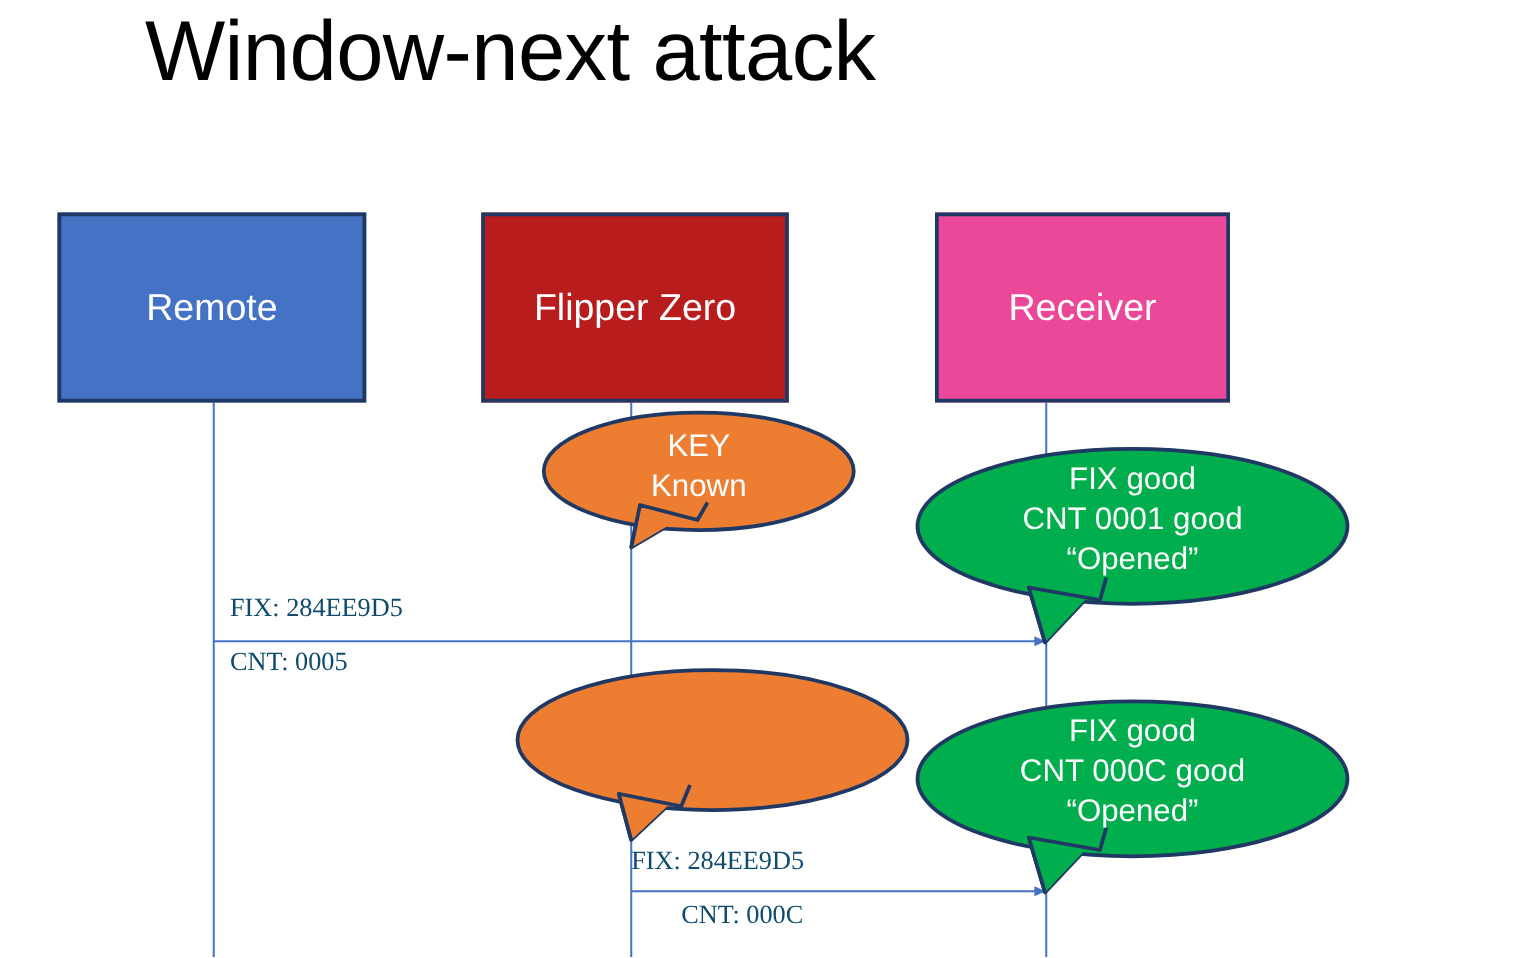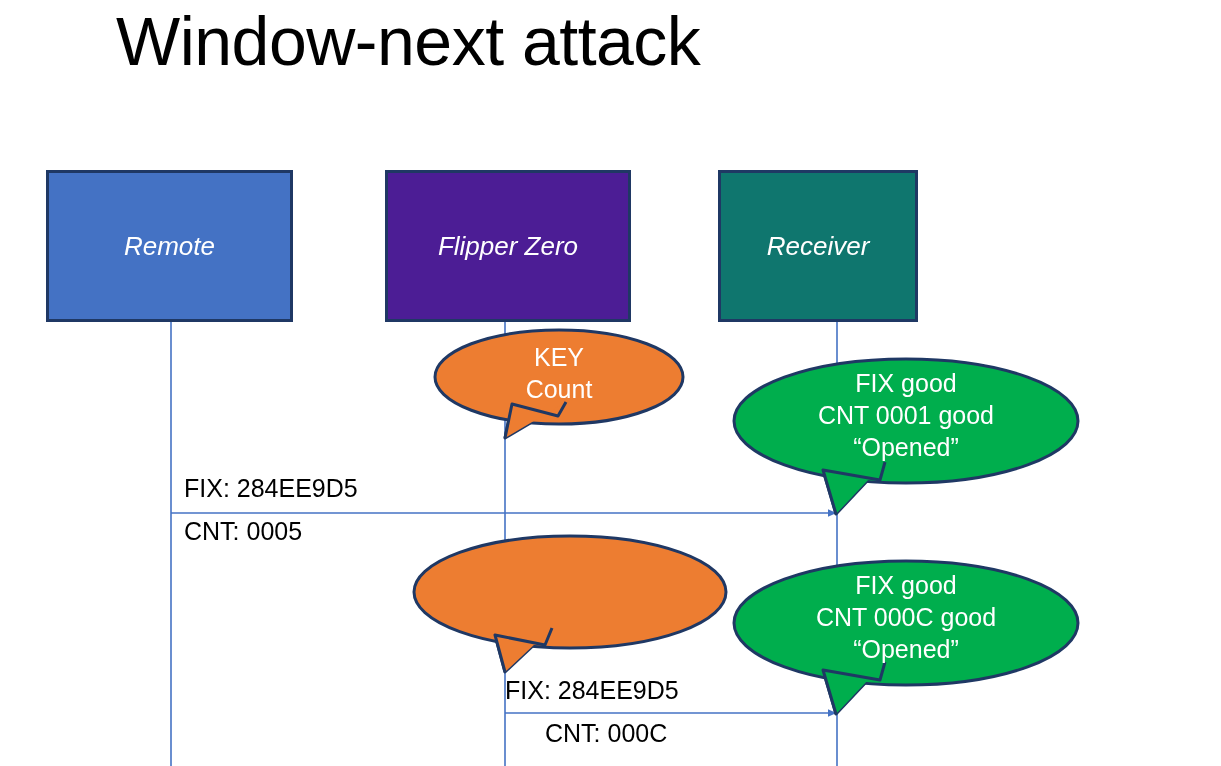--- a/index.html
+++ b/index.html
@@ -45,45 +45,45 @@
   .actor-box {
     position: absolute;
     box-sizing: border-box;
     border: 3px solid #1F3864;
     display: flex;
     align-items: center;
     justify-content: center;
   }
   .actor-label {
     color: #ffffff;
-    font-size: 26px;
+    font-size: 30px;
     font-weight: 400;
     text-align: right;
     line-height: 1.1;
-    font-style: italic;
   }
 
   
   .bubble-text {
     position: absolute;
     color: #ffffff;
     font-size: 25px;
     line-height: 1.28;
     text-align: center;
     white-space: pre-line;
     pointer-events: none;
   }
 
   
   .msg-label {
     position: absolute;
-    color: #000000;
-    font-size: 25px;
+    color: #0c4a6e;
+    font-size: 21px;
     line-height: 1.15;
     white-space: nowrap;
+    font-family: Liberation Serif, serif;
   }
 </style>
 </head>
 <body>
 
 <div id="slide">
 
   <div id="slide-title">Window-next attack</div>
 
   <svg id="canvas" viewBox="0 0 1221 766">
@@ -123,30 +123,30 @@
       <path d="M 836 714 L 823 670 L 880 680 L 885 662 Z" fill="#00AE4D" stroke="#1F3864" stroke-width="3" stroke-linejoin="round"></path>
       <ellipse cx="906" cy="623" rx="172" ry="62" fill="#00AE4D" stroke="#1F3864" stroke-width="3"></ellipse>
       <path d="M 836 714 L 823 670 L 880 680 L 885 662" fill="#00AE4D" stroke="#1F3864" stroke-width="3" stroke-linejoin="round"></path>
     </g>
   </svg>
 
   <div class="actor-box" style="left:46px; top:170px; width:247px; height:152px; background:#4472C4;">
     <span class="actor-label">Remote</span>
   </div>
 
-  <div class="actor-box" style="left:385px; top:170px; width:246px; height:152px; background:#4c1d95;">
+  <div class="actor-box" style="left:385px; top:170px; width:246px; height:152px; background:#b91c1c;">
     <span class="actor-label">Flipper Zero</span>
   </div>
 
-  <div class="actor-box" style="left:718px; top:170px; width:200px; height:152px; background:#0f766e;">
+  <div class="actor-box" style="left:748px; top:170px; width:236px; height:152px; background:#ec4899;">
     <span class="actor-label">Receiver</span>
   </div>
 
   <div class="bubble-text" style="left:459px; top:341px; width:200px;">KEY
-Count</div>
+Known</div>
 
   <div class="bubble-text" style="left:756px; top:367px; width:300px;">FIX good
 CNT 0001 good
 “Opened”</div>
 
 
   <div class="bubble-text" style="left:756px; top:569px; width:300px;">FIX good
 CNT 000C good
 “Opened”</div>
 

